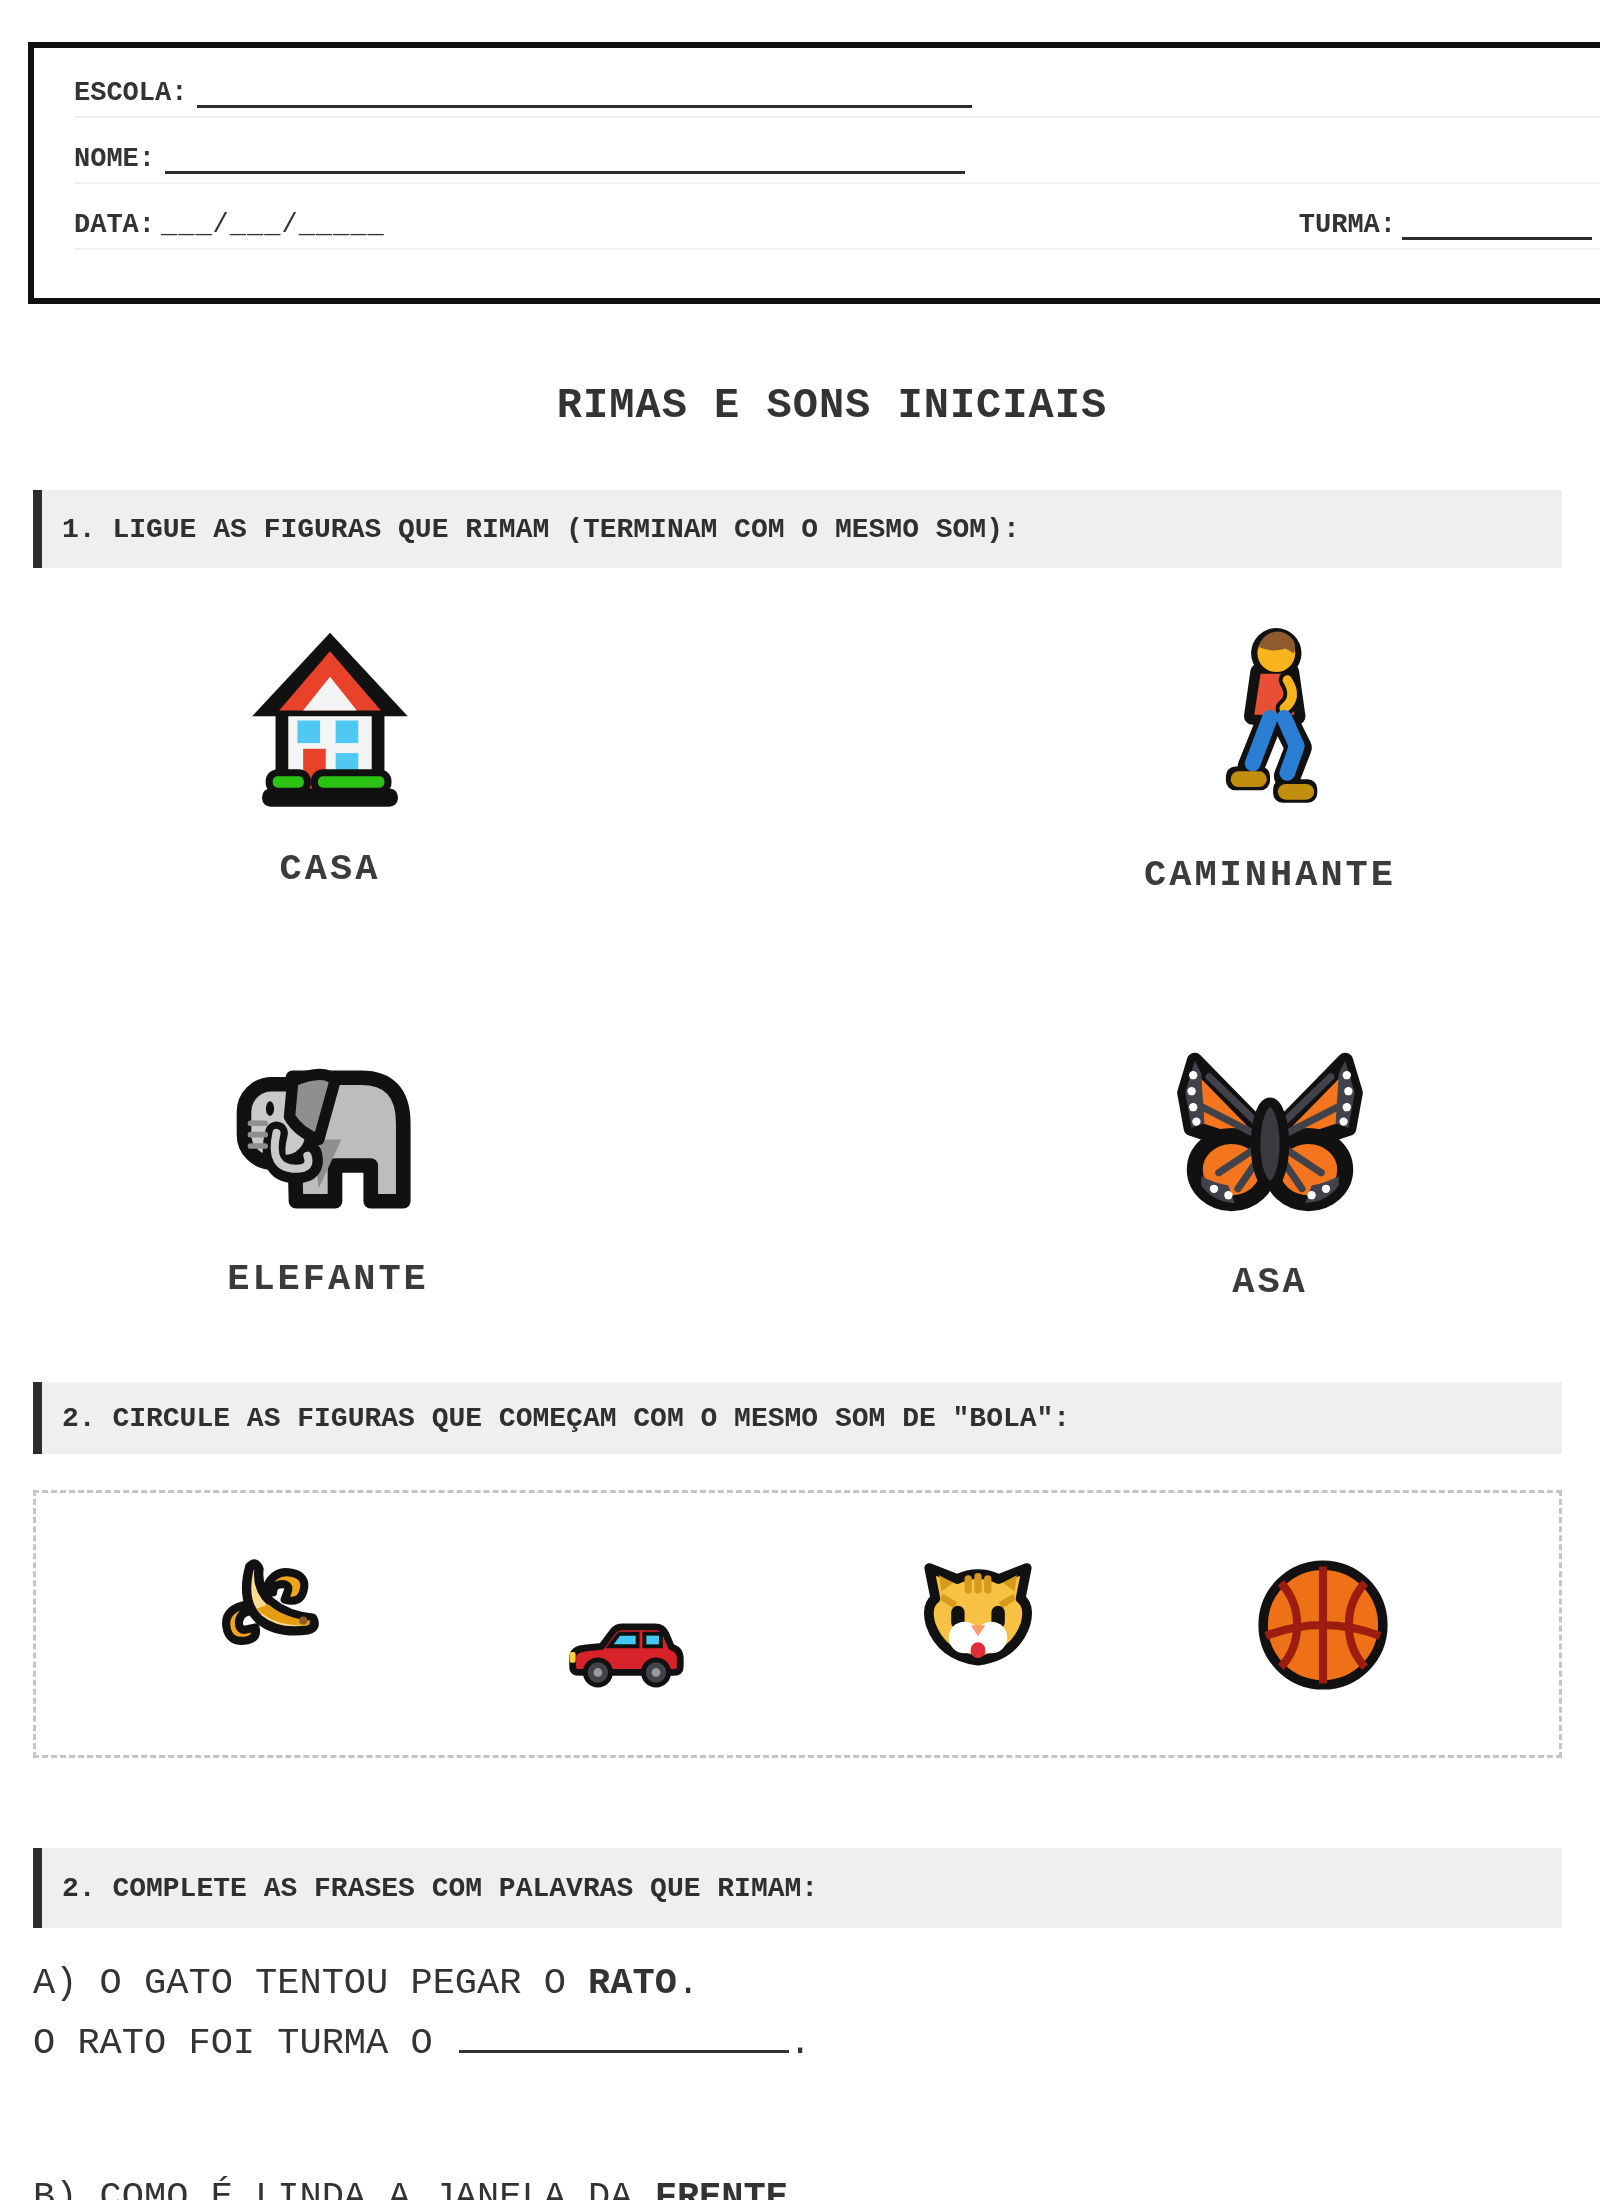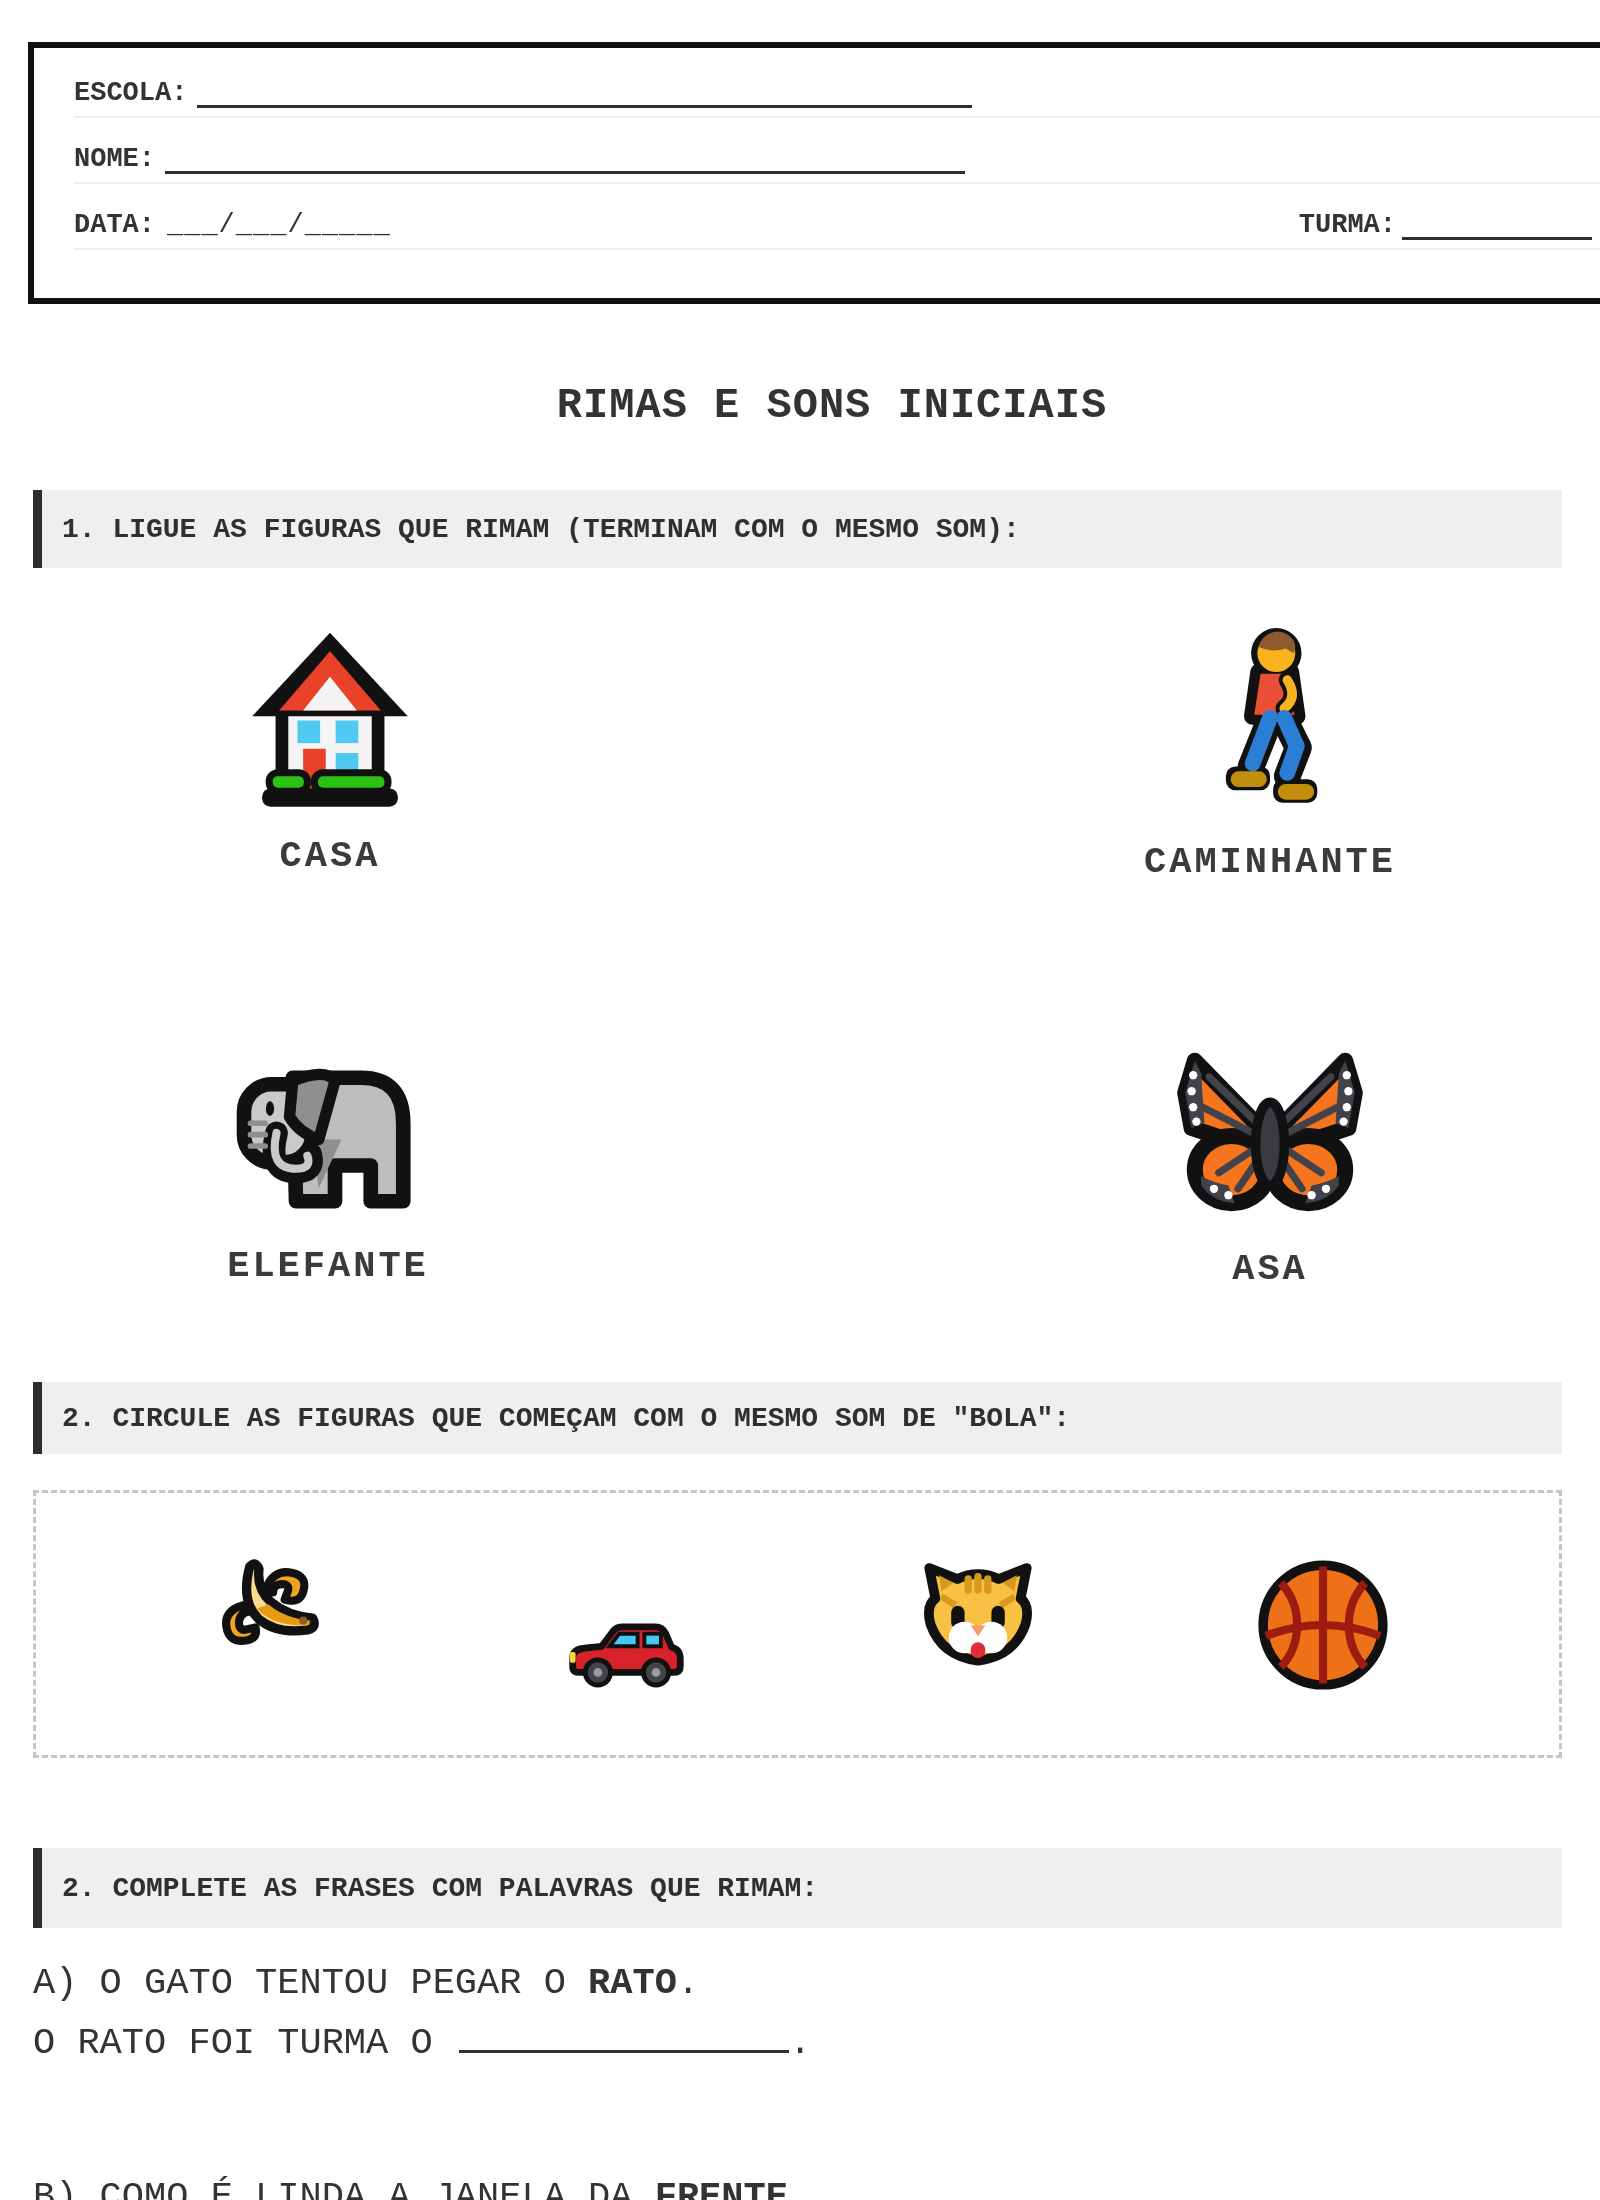--- a/index.html
+++ b/index.html
@@ -17,21 +17,21 @@
     position:relative; display:flex; align-items:flex-end; padding-bottom:8px;
     border-bottom:2px solid #f0f0f0; font-size:27px; font-weight:bold; color:#333;
   }
   .hrow-1 { height:58px; }
   .hrow-2 { height:66px; }
   .hrow-3 { height:66px; }
   .blank { display:inline-block; height:5px; border-bottom:3px solid #2e2e2e; }
   .blank-escola { width:775px; margin-left:10px; }
   .blank-nome   { width:800px; margin-left:10px; }
   .blank-turma  { width:190px; margin-left:6px; }
-  .data-blanks  { font-weight:normal; margin-left:12px; letter-spacing:1px; }
+  .data-blanks  { font-weight:normal; margin-left:6px; letter-spacing:1px; }
   .turma-group  { position:absolute; right:8px; bottom:8px; display:flex; align-items:flex-end; }
   
   .doc-title {
     position:absolute; top:382px; left:0; width:100%; text-align:center;
     font-size:42px; font-weight:bold; color:#333; letter-spacing:1px;margin-left:32px;
   }
   
   .bar {
     position:absolute; left:33px; width:1529px; background:#efefef;
     border-left:9px solid #2d2d2d; display:flex; align-items:center;
@@ -40,21 +40,21 @@
   #bar1 { top:490px;  height:78px; }
   #bar2 { top:1382px; height:72px; }
   #bar3 { top:1848px; height:80px; }
   
   .figure { position:absolute; text-align:center; }
   #fig-casa       { left:180px;  top:630px;  width:300px; }
   #fig-caminhante { left:1070px; top:628px;  width:400px; }
   #fig-elefante   { left:138px;  top:1058px; width:380px; }
   #fig-asa        { left:1070px; top:1048px; width:400px; }
   .fig-label {
-    display:block; margin-top:24px; font-size:37px; font-weight:bold;
+    display:block; margin-top:37px; font-size:37px; font-weight:bold;
     letter-spacing:3px; color:#3b3b3b;
   }
   
   .dashed-box {
     position:absolute; left:33px; top:1490px; width:1529px; height:268px;
     border:3px dashed #c5c5c5; background:#fff;
   }
   .citem { position:absolute; }
   #ci-banana { left:167px;  top:62px;  }
   #ci-car    { left:527px;  top:124px; }

